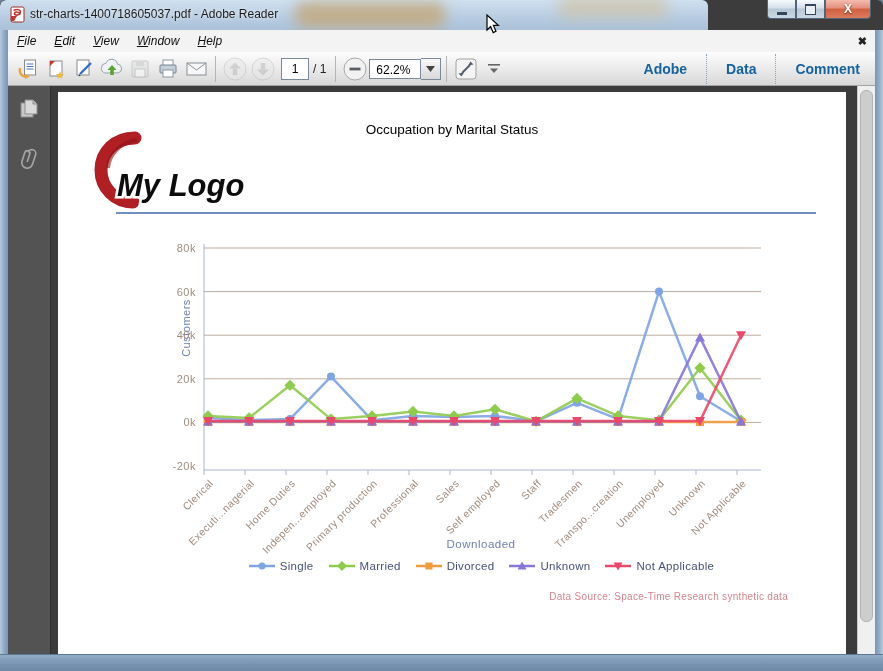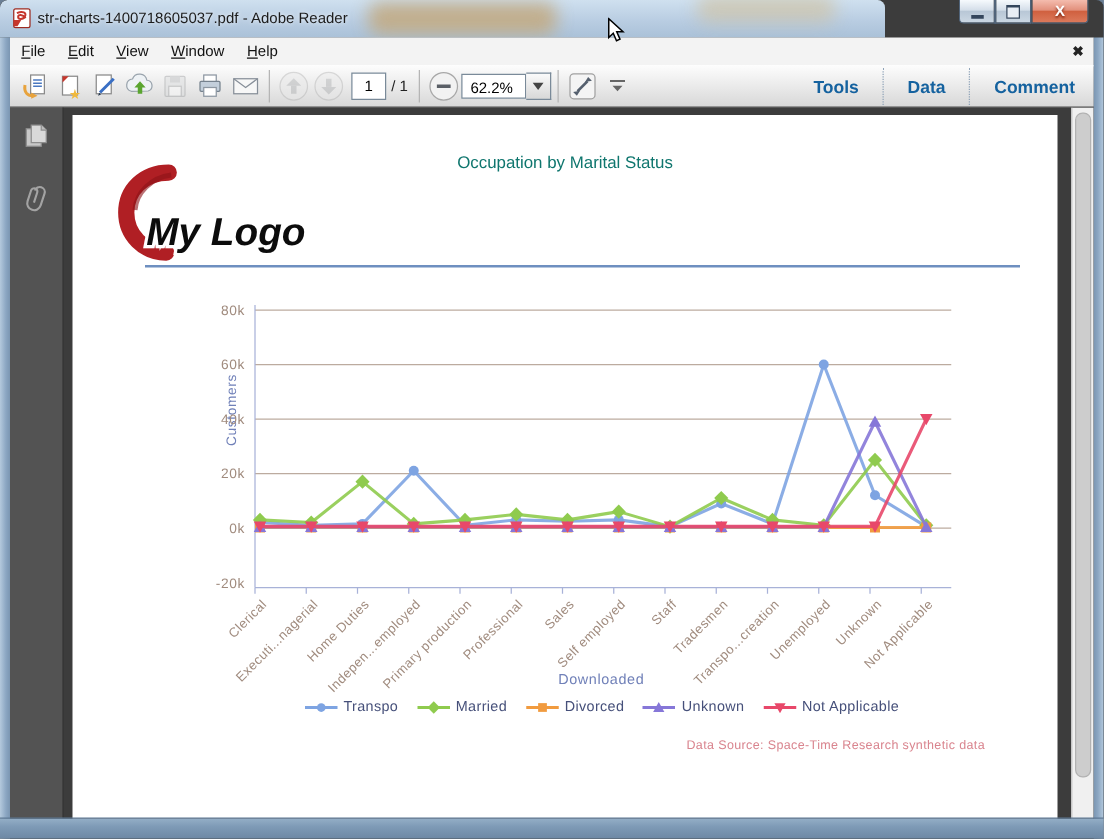--- a/index.html
+++ b/index.html
@@ -27,21 +27,21 @@
     display:flex;align-items:center;justify-content:center;}
   .winbtn.min{border-radius:0 0 0 4px;}
   .winbtn.close{width:46px;border-radius:0 0 4px 0;
     background:linear-gradient(#f4bcae,#e2907c 45%,#d0603f 50%,#dc7a5c);
     color:#fff;font-weight:bold;font-size:12px;text-shadow:0 1px 2px #7c2410;}
   .glyph-min{width:10px;height:3px;background:#34465c;margin-top:8px;}
   .glyph-restore{width:9px;height:8px;border:1px solid #34465c;border-top:2px solid #34465c;background:#e8eef5;}
   
   .menubar{position:absolute;left:8px;right:8px;top:30px;height:22px;background:#f3f3f3;
     border-bottom:1px solid #d7d7d7;display:flex;align-items:center;font-size:12px;color:#111;}
-  .menuitem{padding:20px 9px;cursor:default;}
+  .menuitem{padding:20px 9px;cursor:default;font-style:italic;}
   .menuclose{margin-left:auto;margin-right:8px;font-weight:bold;font-size:11px;color:#222;}
   
   .toolbar{position:absolute;left:8px;right:8px;top:52px;height:34px;
     background:linear-gradient(#fdfdfd,#e9e9e9 55%,#d8d8d8);border-bottom:1px solid #a3a3a3;
     display:flex;align-items:center;padding:0 6px;box-sizing:border-box;}
   .tbtn{width:28px;height:28px;display:flex;align-items:center;justify-content:center;flex:none;}
   .disabled{opacity:.45;filter:grayscale(60%);}
   .sep{width:1px;height:26px;background:#b5b5b5;margin:0 5px;flex:none;}
   .dotsep{width:0;height:30px;border-left:1px dotted #8fa3b8;margin:0 10px;flex:none;}
   .pagebox{width:26px;height:20px;border:1px solid #7a8a99;background:#fff;font-size:12px;
@@ -56,21 +56,21 @@
   
   .main{position:absolute;left:8px;right:8px;top:86px;bottom:16px;display:flex;}
   .sidebar{width:42px;background:#535353;border-right:1px solid #2e2e2e;flex:none;
     display:flex;flex-direction:column;align-items:center;padding-top:12px;gap:26px;}
   .docarea{position:relative;flex:1;background:#3c3c3c;overflow:hidden;}
   .scrollbar{width:17px;background:#f0f0f0;border-left:1px solid #c9c9c9;flex:none;position:relative;}
   .thumb{position:absolute;left:2px;right:2px;top:4px;height:530px;background:#cdcdcd;
     border:1px solid #b2b2b2;border-radius:6px;}
   
   .page{position:absolute;left:7px;top:6px;width:788px;height:563px;background:#fff;}
-  .doc-title{position:absolute;left:0;right:0;top:30px;text-align:center;font-size:13.5px;color:#0f766e;}
+  .doc-title{position:absolute;left:0;right:0;top:30px;text-align:center;font-size:13.5px;color:#000000;}
   .doc-subtitle{position:absolute;left:0;right:0;top:91px;text-align:center;font-size:12.5px;color:#000;}
   .divider{position:absolute;left:58px;top:120px;width:700px;height:2px;background:#6e8fc0;}
   .logo{position:absolute;left:33px;top:38px;}
   .ylabel{position:absolute;left:88px;top:230px;width:80px;text-align:center;font-size:11px;
     color:#7080b8;letter-spacing:.5px;transform:rotate(-90deg);}
   .xlabel{position:absolute;left:93px;top:446px;width:660px;text-align:center;font-size:11.5px;
     color:#7080b8;letter-spacing:.5px;}
   #chart-svg{position:absolute;left:93px;top:138px;overflow:visible;}
   #legend{position:absolute;left:93px;top:468px;width:660px;display:flex;justify-content:center;
     gap:14px;align-items:center;}
@@ -208,21 +208,21 @@
         <polygon points="8.5,20.5 5.5,17.5 11,16.5" fill="#55606e"></polygon>
       </svg>
     </div>
     <div class="tbtn">
       <svg width="14" height="12" viewBox="0 0 14 12">
         <rect x="1" y="1" width="12" height="1.6" fill="#666"></rect>
         <polygon points="3,5.5 11,5.5 7,10" fill="#666"></polygon>
       </svg>
     </div>
     <div class="bluelinks">
-      <span class="bluelink">Tools</span>
+      <span class="bluelink">Adobe</span>
       <div class="dotsep"></div>
       <span class="bluelink">Data</span>
       <div class="dotsep"></div>
       <span class="bluelink">Comment</span>
     </div>
   </div>
 
   <div class="main">
     <div class="sidebar">
       <svg width="22" height="22" viewBox="0 0 22 22">
@@ -364,21 +364,21 @@
             <polygon points="544,187.1 554,187.1 549,196.1" fill="#e8486a"></polygon>
             <polygon points="585,101.2 595,101.2 590,110.2" fill="#e8486a"></polygon>
           </svg>
         <div class="xlabel">Downloaded</div>
         <div id="legend">
             <div class="legend-item">
               <svg width="28" height="12">
                 <line x1="1" y1="6" x2="27" y2="6" stroke="#7ea4e2" stroke-width="2.5"></line>
                 <circle cx="14" cy="6" r="3.5" fill="#7ea4e2"></circle>
               </svg>
-              <span>Transpo</span>
+              <span>Single</span>
             </div>
             <div class="legend-item">
               <svg width="28" height="12">
                 <line x1="1" y1="6" x2="27" y2="6" stroke="#8fcb4e" stroke-width="2.5"></line>
                 <rect x="-3.5" y="-3.5" width="7" height="7" fill="#8fcb4e" transform="translate(14,6) rotate(45)"></rect>
               </svg>
               <span>Married</span>
             </div>
             <div class="legend-item">
               <svg width="28" height="12">

